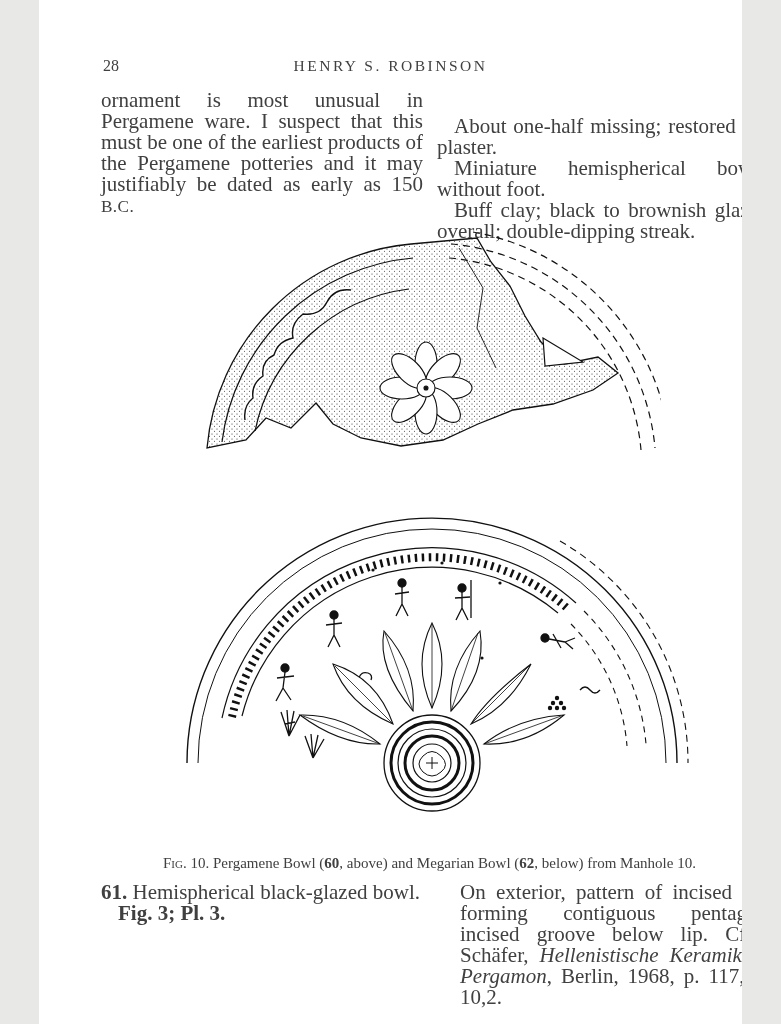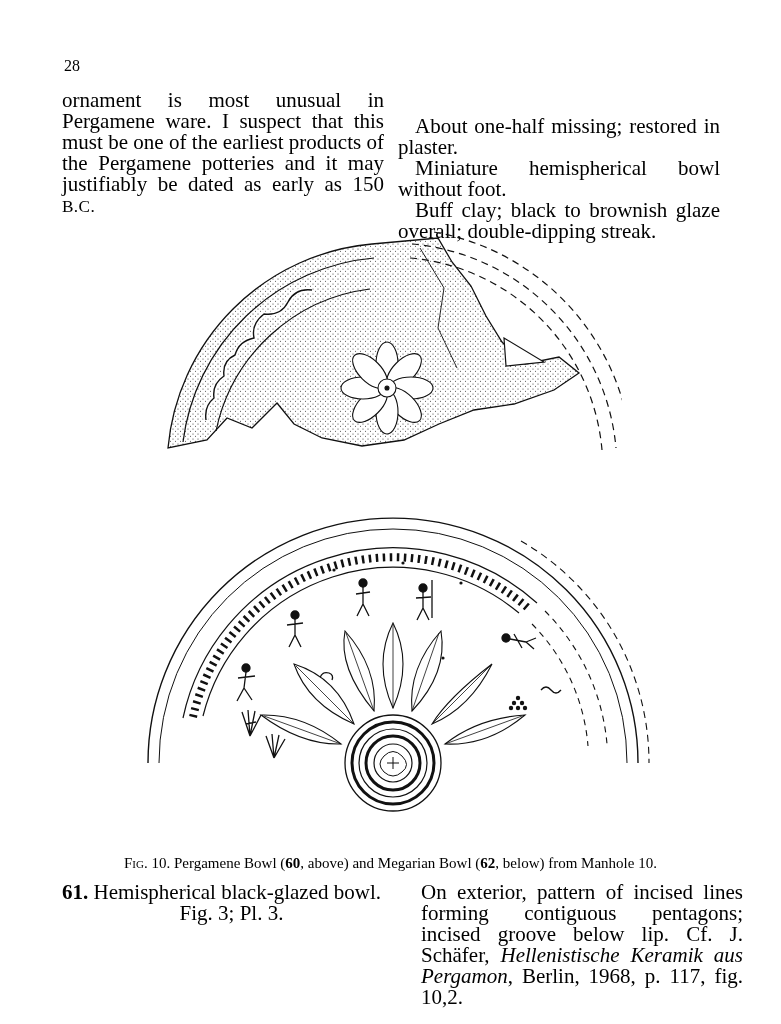--- a/index.html
+++ b/index.html
@@ -1,48 +1,49 @@
 <!DOCTYPE html>
 <html><head>
 <meta charset="utf-8">
 <style>
   html,body{margin:0;padding:0;background:#e8e8e6;}
   .page{
     position:relative;
-    width:781px;height:1024px;
+    width:703px;height:1024px;
     margin:0 auto;
     background:#ffffff;
     font-family:"Liberation Serif","DejaVu Serif",serif;
-    color:#000000;
+    color:#404040;
     overflow:hidden;
   }
   .runhead-num{position:absolute;top:57px;left:64px;font-size:16px;}
   .runhead-title{position:absolute;top:57px;left:0;width:100%;text-align:center;font-size:15.5px;letter-spacing:2.5px;}
   .col{position:absolute;width:322px;font-size:21px;line-height:21px;text-align:justify;}
   .col p{margin:0;text-indent:17px;}
   .col p.noindent{text-indent:0;}
   .col-left-top{left:62px;top:90px;}
   .col-right-top{left:398px;top:90px;margin-top:26px;}
   .bc{font-size:0.82em;letter-spacing:0.4px;}
   .sc{font-variant:small-caps;}
   .fig1{position:absolute;top:178px;left:152px;}
   .fig2{position:absolute;top:508px;left:98px;}
   .caption{position:absolute;top:852px;left:60px;width:661px;text-align:center;font-size:15px;line-height:22px;}
   .col-left-bot{left:62px;top:882px;}
   .col-right-bot{left:398px;top:882px;margin-left:23px;}
-  .figref{text-align:center;text-indent:0;}
+  .figref{text-align:left;text-indent:0;font-weight:bold;}
   b{font-weight:bold;}
   i{font-style:italic;}
 </style>
 </head>
 <body>
 
 <div class="page">
 
   <div class="runhead-num">28</div>
+  <div class="runhead-title">HENRY S. ROBINSON</div>
 
   <div class="col col-left-top">
     <p class="noindent"><span>ornament is most unusual in Pergamene ware. I suspect that this must be one of the earliest products of the Pergamene potteries and it may justifiably be dated as early as 150 </span><span class="bc">B.C.</span></p>
   </div>
   <div class="col col-right-top">
     <p>About one-half missing; restored in plaster.</p>
     <p>Miniature hemispherical bowl without foot.</p>
     <p>Buff clay; black to brownish glaze overall; double-dipping streak.</p>
   </div>
 

